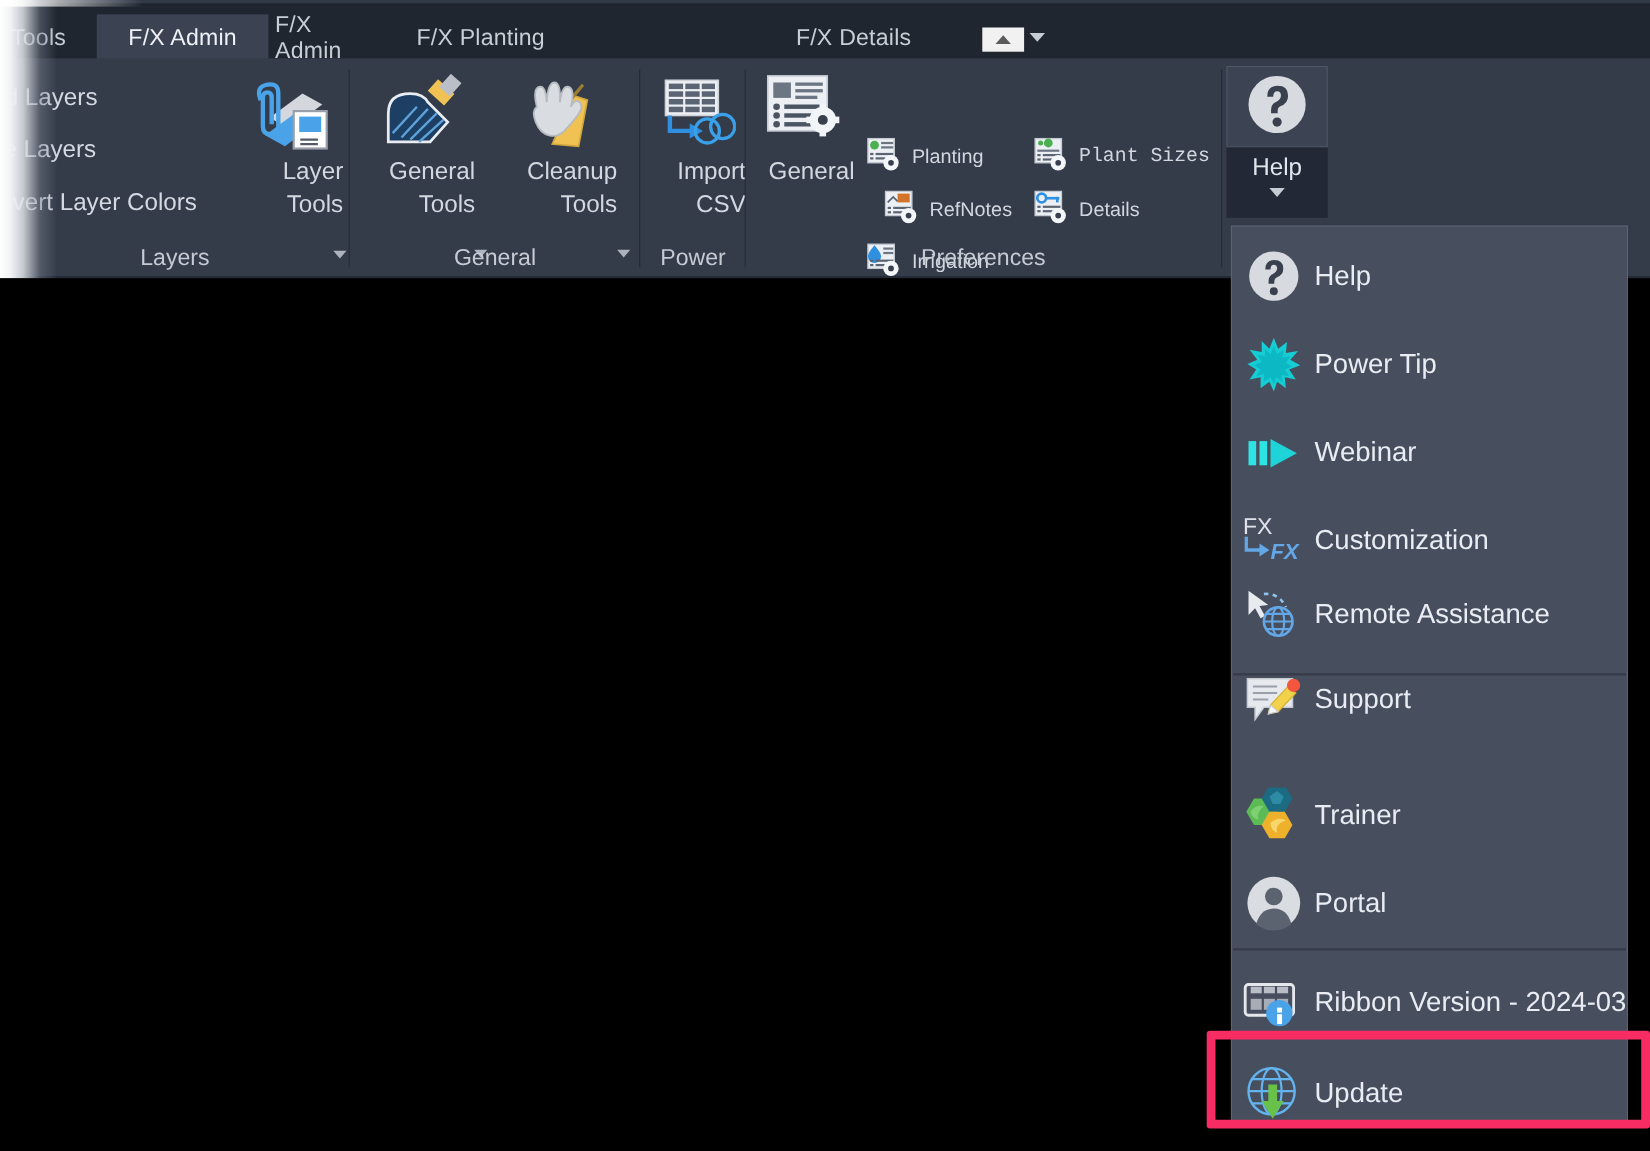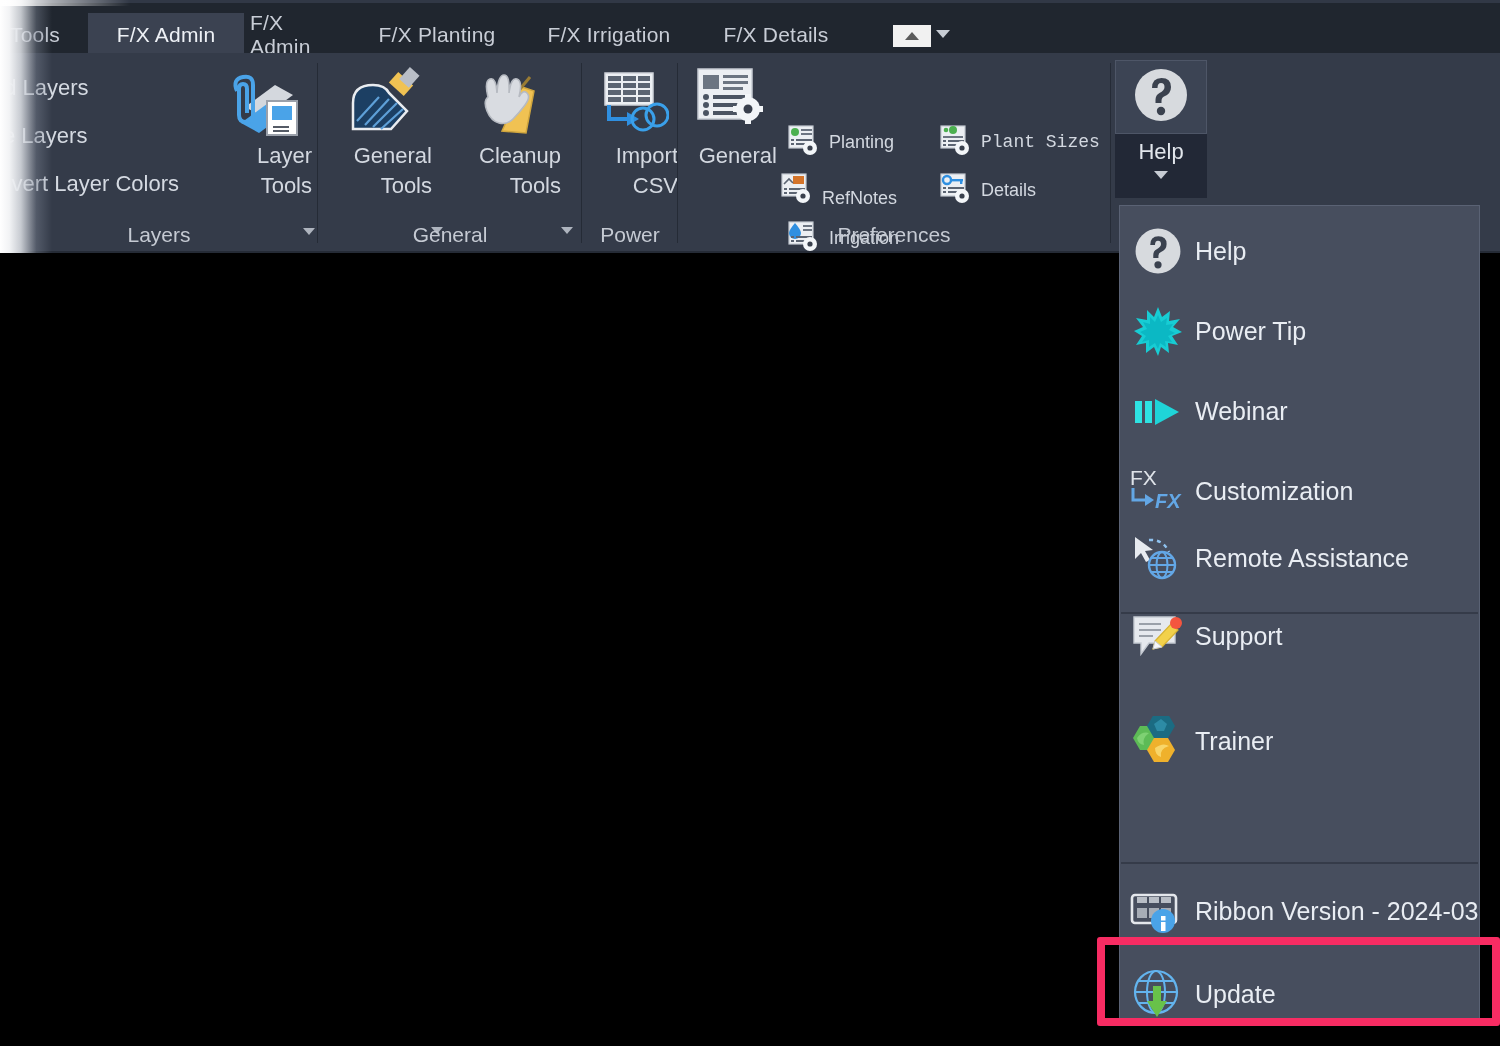--- a/index.html
+++ b/index.html
@@ -133,23 +133,20 @@
       <span>Tools</span>
       </div>
     <div class="tab active" style="left:88px;width:156px;">
       <span>F/X Admin</span>
       </div>
     <div class="tab" style="left:236px;width:112px;">
       <span>F/X Admin</span>
       </div>
     <div class="tab" style="left:362px;width:150px;">
       <span>F/X Planting</span>
-      </div>
-    <div class="tab" style="left:526px;width:166px;">
-      <span>F/X Irrigation</span>
       </div>
     <div class="tab" style="left:706px;width:140px;">
       <span>F/X Details</span>
       </div>
 
     <div id="minbtn">
       <span class="tri"></span>
     </div>
     <div id="minchev"></div>
   </div>
@@ -315,21 +312,21 @@
               <rect x="5" y="21" width="3" height="2"></rect>
                 <rect x="10" y="21" width="16" height="2"></rect>
               </g>
             <circle cx="24" cy="25" r="7" fill="#f3f6f9"></circle>
               <circle cx="24" cy="25" r="2.6" fill="#39404d"></circle>
           </svg>
         </span>
         <span class="lbl">Plant Sizes</span>
       </div>
 
-      <div class="smbtn" style="left:101px;top:118px;align-items:flex-end;">
+      <div class="smbtn" style="left:124px;top:118px;">
         <span>
           <svg width="34" height="34" viewBox="0 0 34 34">
             <rect x="3" y="3" width="24" height="22" fill="#eceff3" stroke="#c3c9d1" stroke-width="1.2"></rect>
             <rect x="14" y="5" width="11" height="8" fill="#d4742a"></rect>
             <path d="M5 13 L10 8 L14 12" fill="none" stroke="#5b6472" stroke-width="1.6"></path>
             <g fill="#5b6472">
                 <rect x="5" y="17" width="3" height="2"></rect>
                 <rect x="10" y="17" width="16" height="2"></rect>
               <rect x="5" y="21" width="3" height="2"></rect>
                 <rect x="10" y="21" width="16" height="2"></rect>
@@ -495,20 +492,30 @@
         <path d="M6 22 q5 -7 12 -5 q-7 5 -5 12 q-6 -1 -7 -7z" fill="#7ed173"></path>
         <path d="M16 10 L23 -2 L37 -2 L44 10 L37 22 L23 22 Z" fill="#1b6b82"></path>
         <path d="M30 3 l6 5 l-3 7 l-7 0 l-3 -7 z" fill="#2d8ba5"></path>
         <path d="M16 34 L23 22 L37 22 L44 34 L37 46 L23 46 Z" fill="#efb12c"></path>
         <path d="M24 32 q8 -6 14 -2 q-10 3 -8 11 q-6 -2 -6 -9z" fill="#f8d66a"></path>
       </svg>
     </span>
     <span class="lbl">Trainer</span>
   </div>
 
+  <div class="mitem" style="top:575px;">
+    <span class="ico">
+      <svg width="50" height="50" viewBox="0 0 50 50">
+        <circle cx="25" cy="25" r="24" fill="#d9dce1"></circle>
+        <circle cx="25" cy="19" r="8" fill="#5b6370"></circle>
+        <path d="M9 44 q4 -14 16 -14 q12 0 16 14 a24 24 0 0 1 -32 0 z" fill="#5b6370"></path>
+      </svg>
+    </span>
+    <span class="lbl">Portal</span>
+  </div>
 
   <div class="msep" style="top:656px;"></div>
 
   <div class="mitem" style="top:665px;">
     <span class="ico">
       <svg width="58" height="50" viewBox="0 0 58 50">
         <rect x="3" y="9" width="44" height="28" rx="3" fill="none" stroke="#e4e7ec" stroke-width="2.6"></rect>
         <g fill="#b9bec6">
             <rect x="8" y="11" width="10" height="6"></rect>
             <rect x="20" y="11" width="10" height="6"></rect>

